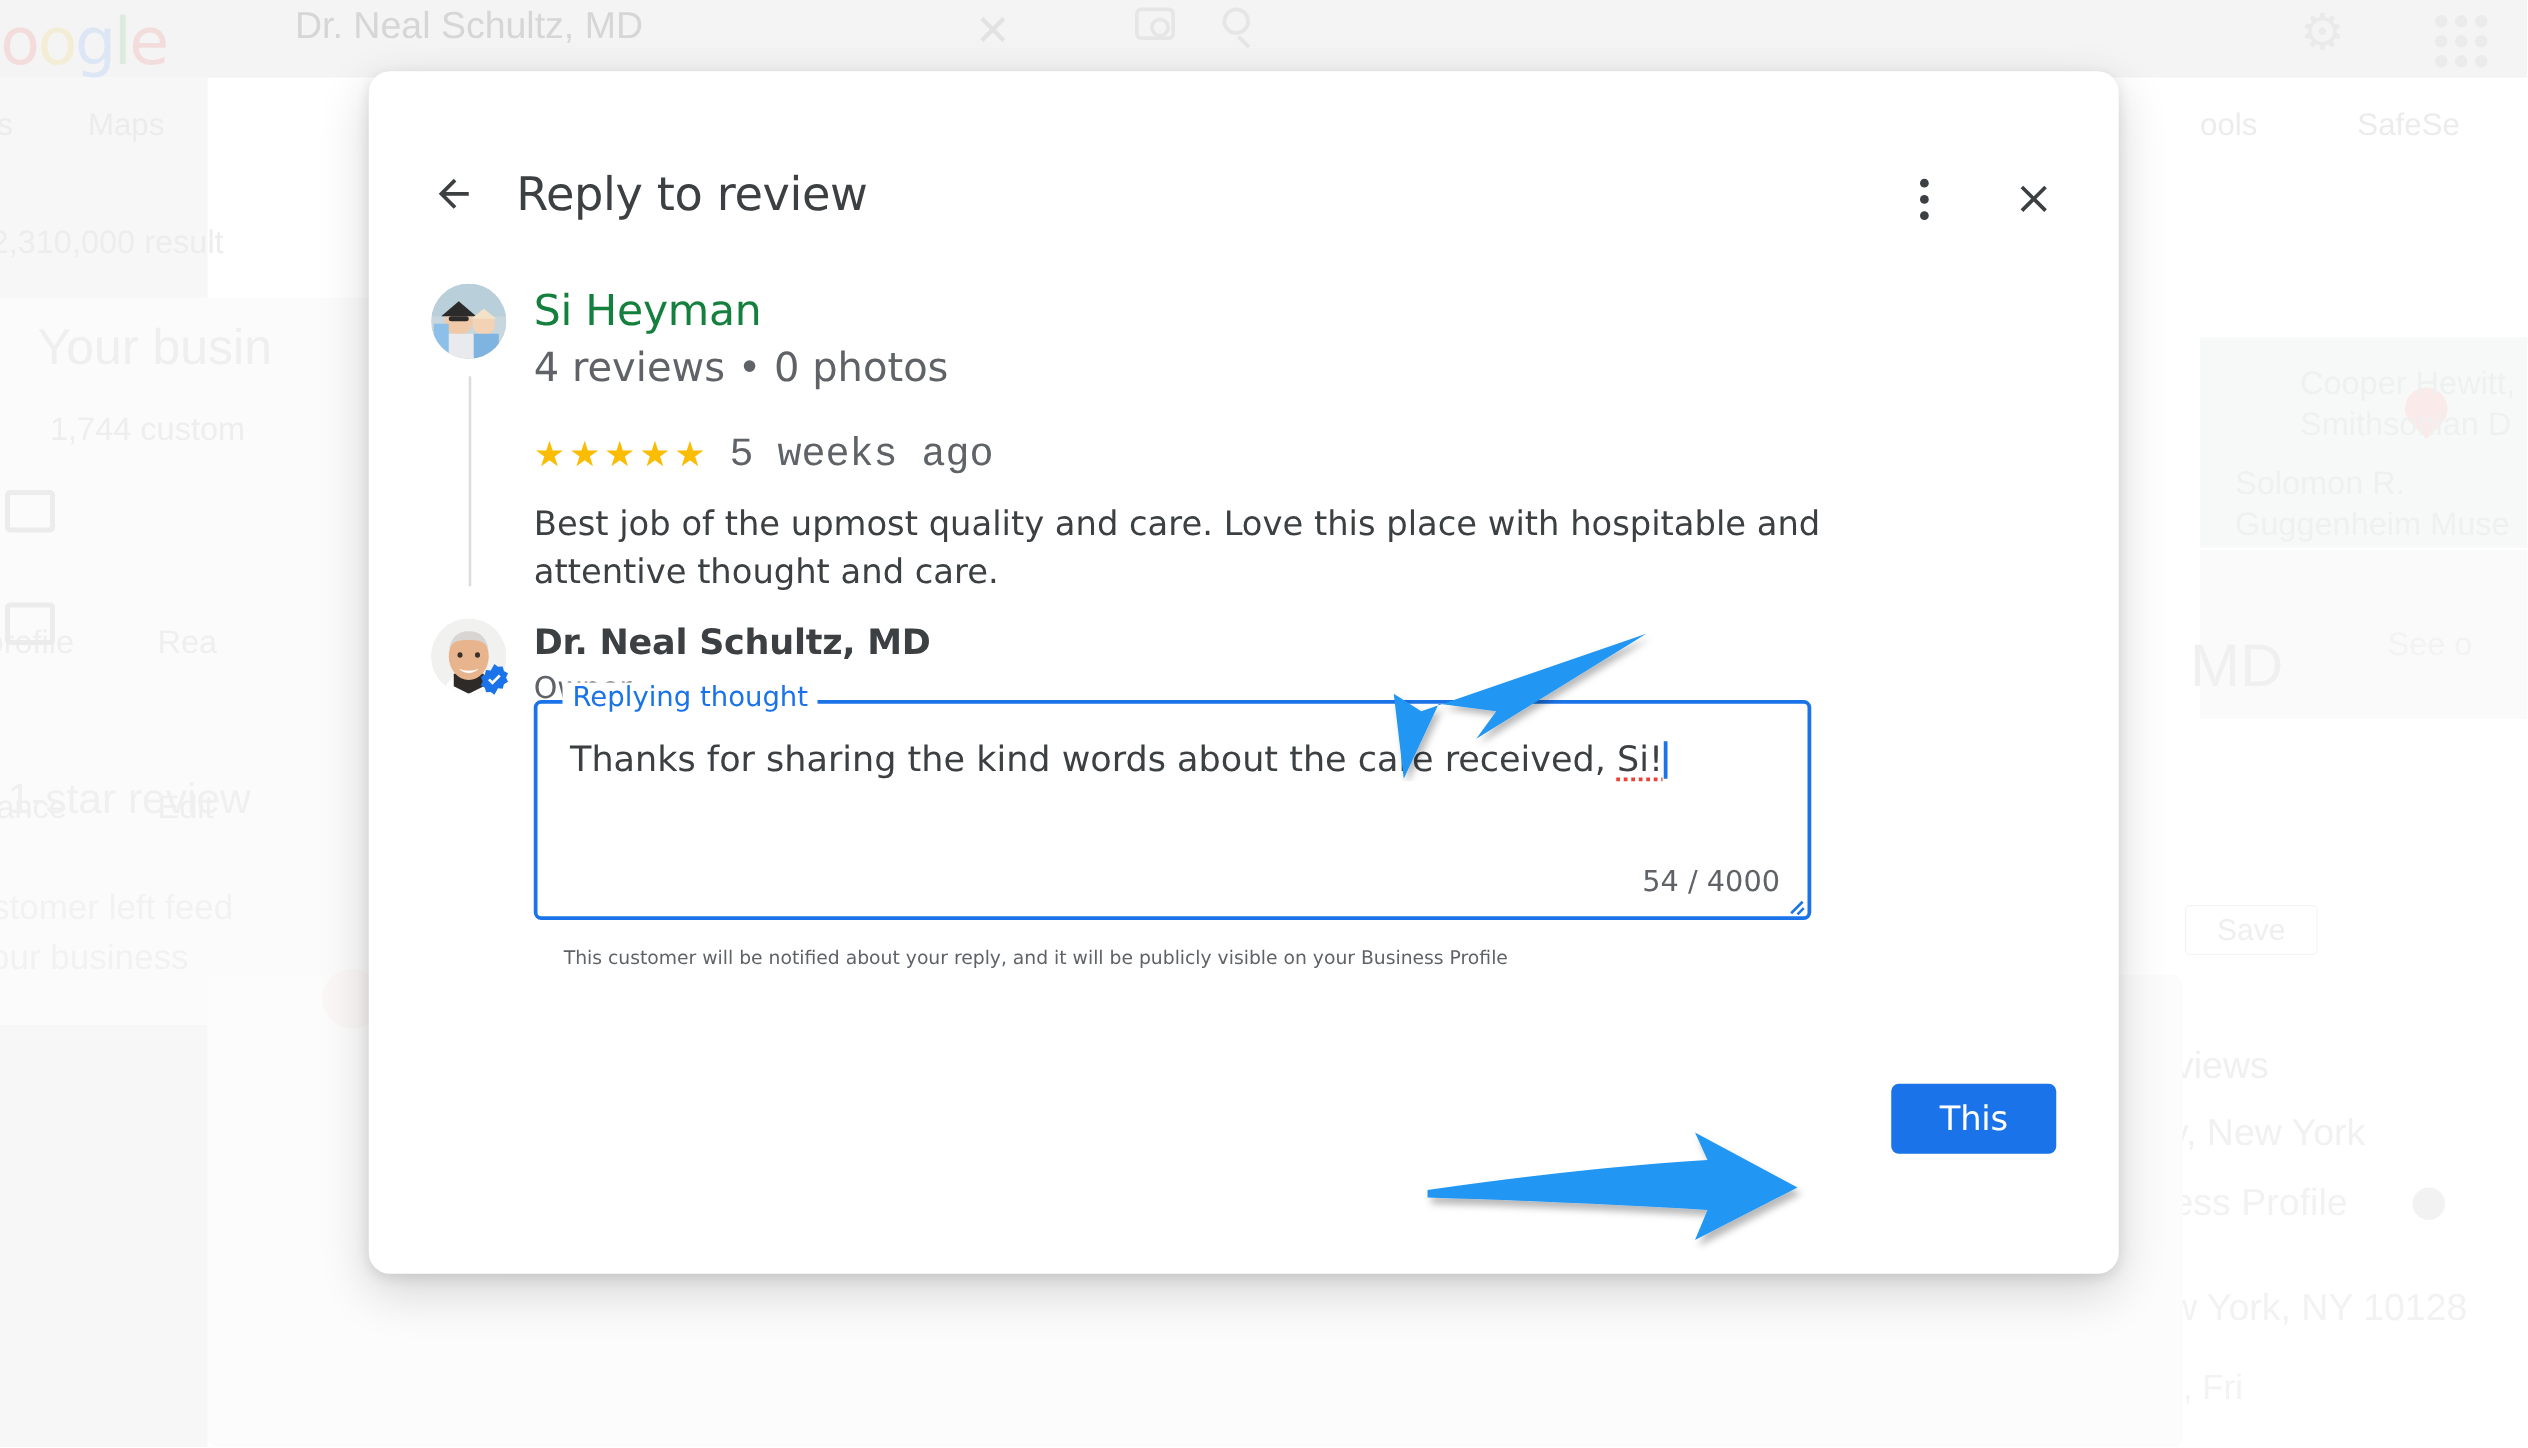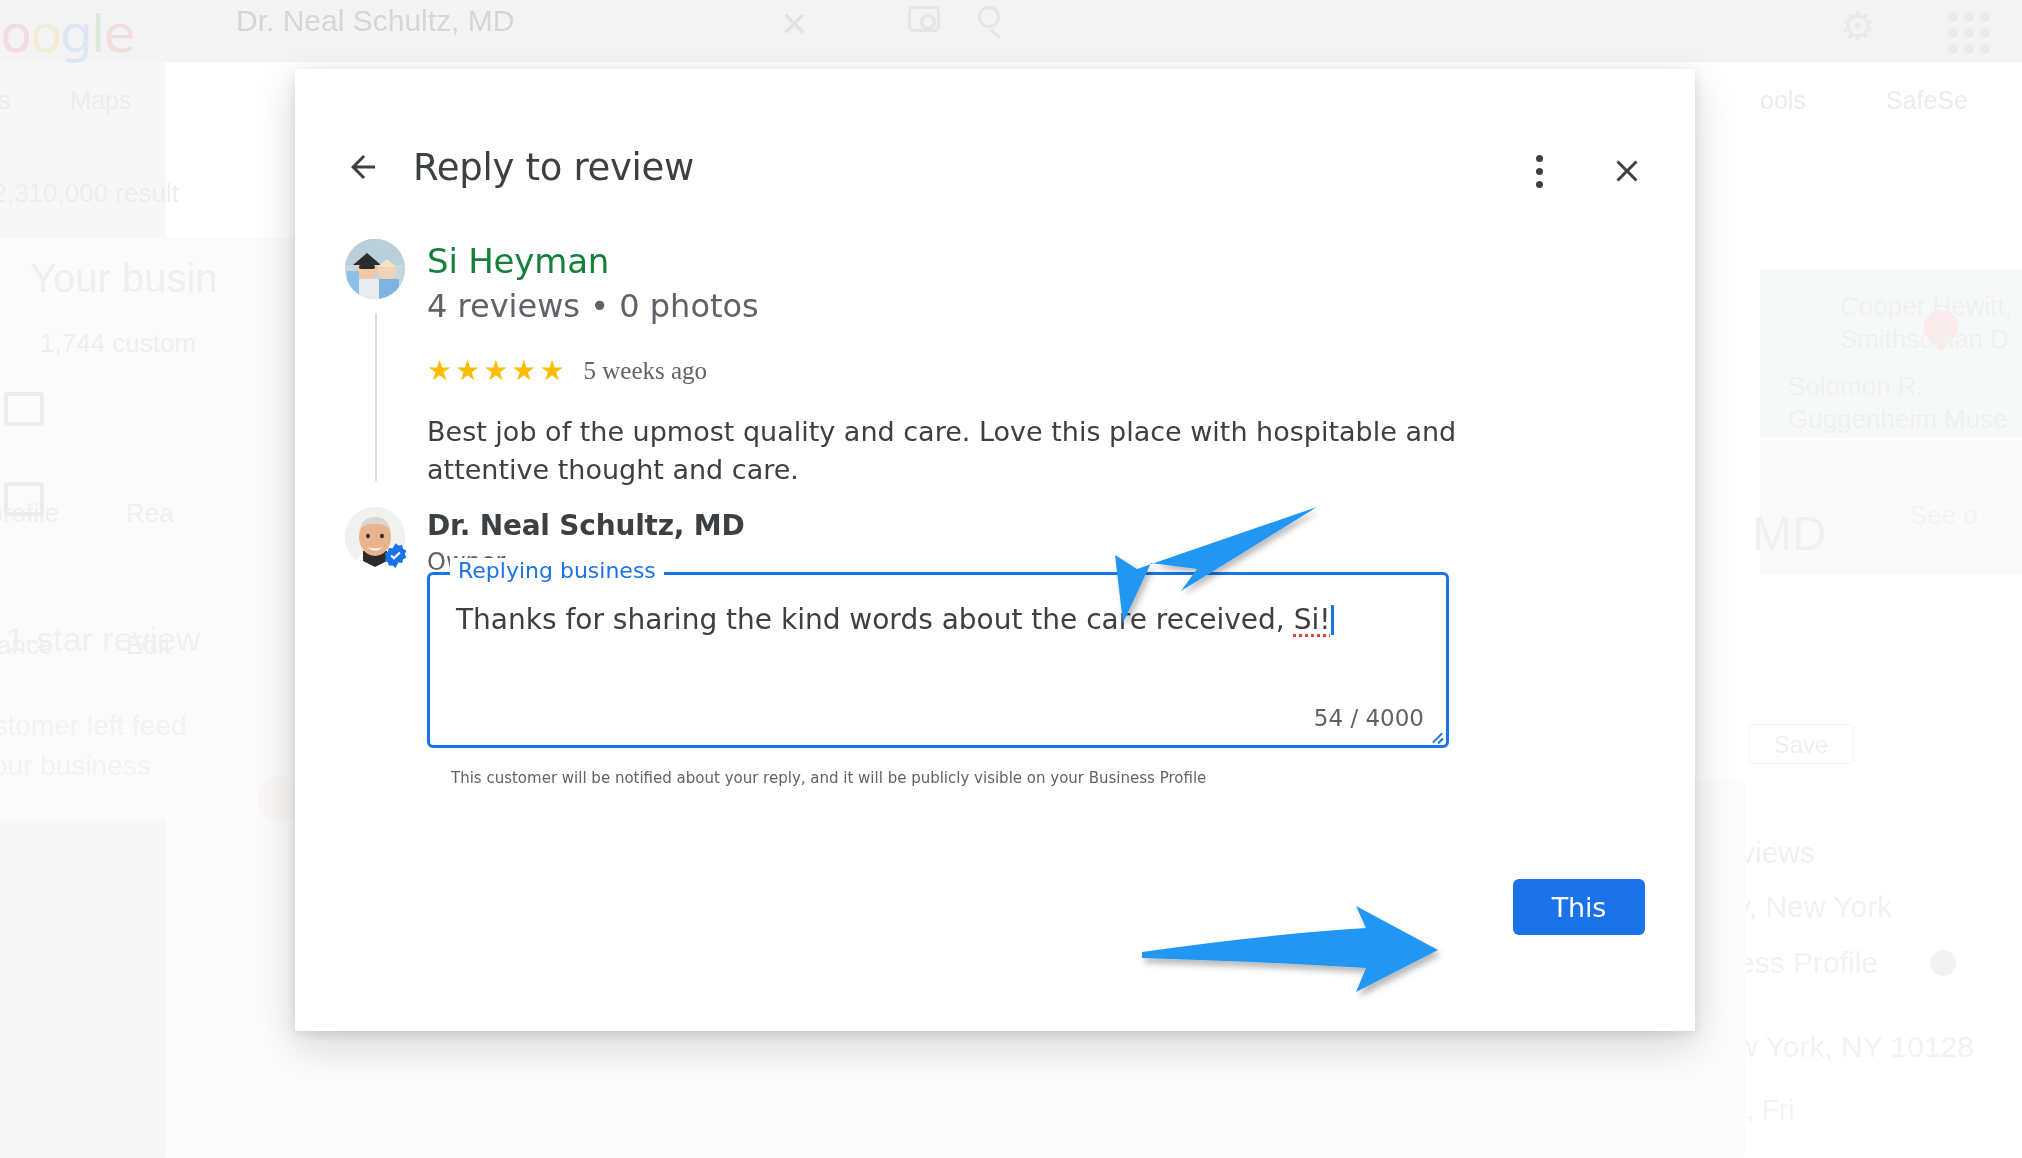--- a/index.html
+++ b/index.html
@@ -249,24 +249,23 @@
   }
 
   
   .modal {
     position: absolute;
     top: 57px;
     left: 295px;
     width: 1400px;
     height: 962px;
     background: #ffffff;
-    border-radius: 0;
+    border-radius: 17px;
     box-shadow: 0 14px 40px rgba(0,0,0,0.16), 0 3px 10px rgba(0,0,0,0.10);
     z-index: 10;
-    margin-top: 12px;
   }
 
   .modal-header {
     position: relative;
     height: 118px;
   }
 
   .back-btn {
     position: absolute;
     top: 72px; left: 42px;
@@ -360,23 +359,23 @@
     top: 118px; left: 132px;
     display: flex; align-items: center; gap: 16px;
   }
   .stars {
     color: #FBBC04;
     font-size: 28px;
     letter-spacing: 3px;
     line-height: 1;
   }
   .rating-date {
-    font-size: 25px;
+    font-size: 32px;
     color: #5f6368;
-    font-family: Liberation Serif, serif;
+    font-family: Liberation Mono, monospace;
   }
 
   .review-text {
     position: absolute;
     top: 174px; left: 132px;
     width: 1100px;
     font-size: 27px;
     line-height: 1.42;
     color: #3c4043;
     font-family: "DejaVu Sans", sans-serif;
@@ -672,21 +671,21 @@
             <path d="M10.6 15.8l-3.1-3.1 1.3-1.3 1.8 1.8 4.6-4.6 1.3 1.3z" fill="#ffffff"></path>
           </svg>
         </div>
         <div>
           <div class="owner-name">Dr. Neal Schultz, MD</div>
           <div class="owner-role">Owner</div>
         </div>
       </div>
 
       <div class="reply-field">
-        <div class="field-legend">Replying business</div>
+        <div class="field-legend">Replying thought</div>
         <div class="field-text"><span>Thanks for sharing the kind words about the care received, </span><span class="misspell">Si!</span><span class="caret"></span></div>
         <div class="char-counter">54 / 4000</div>
         <div class="resize-grip"></div>
       </div>
 
       <div class="helper-text">This customer will be notified about your reply, and it will be publicly visible on your Business Profile</div>
 
       <button class="reply-button">This</button>
     </div>
   </div>

